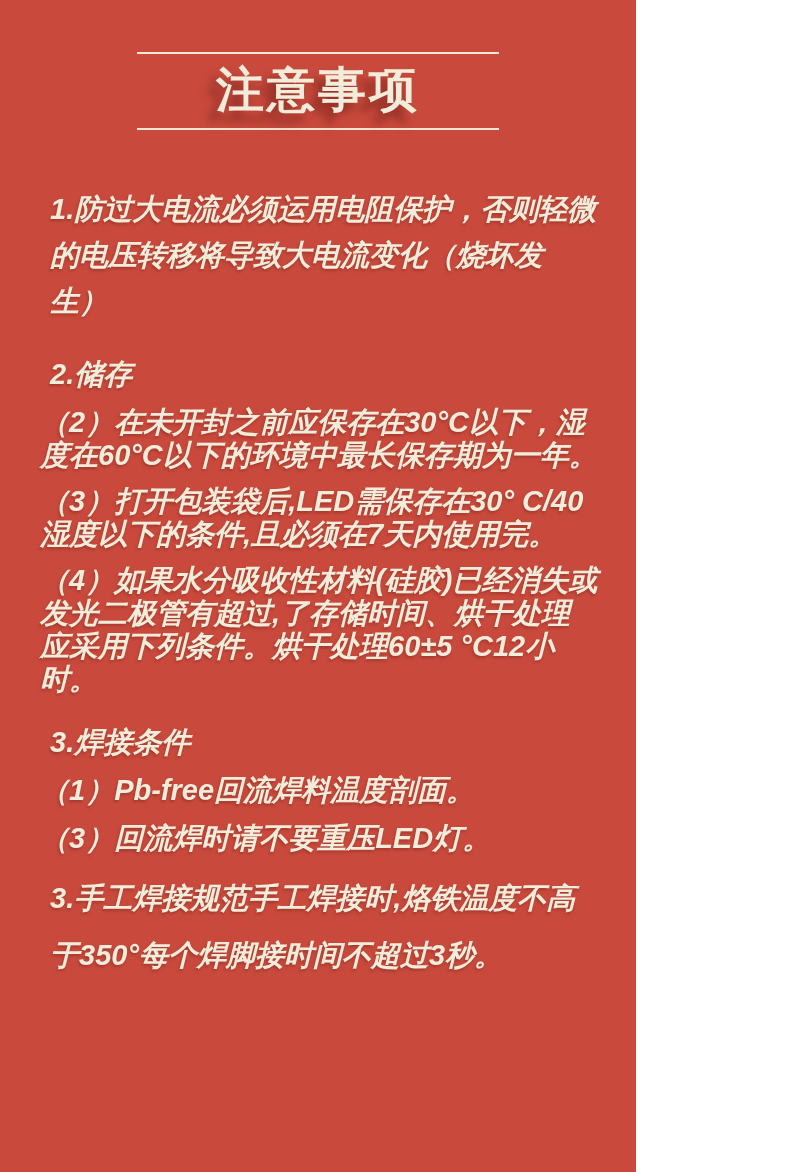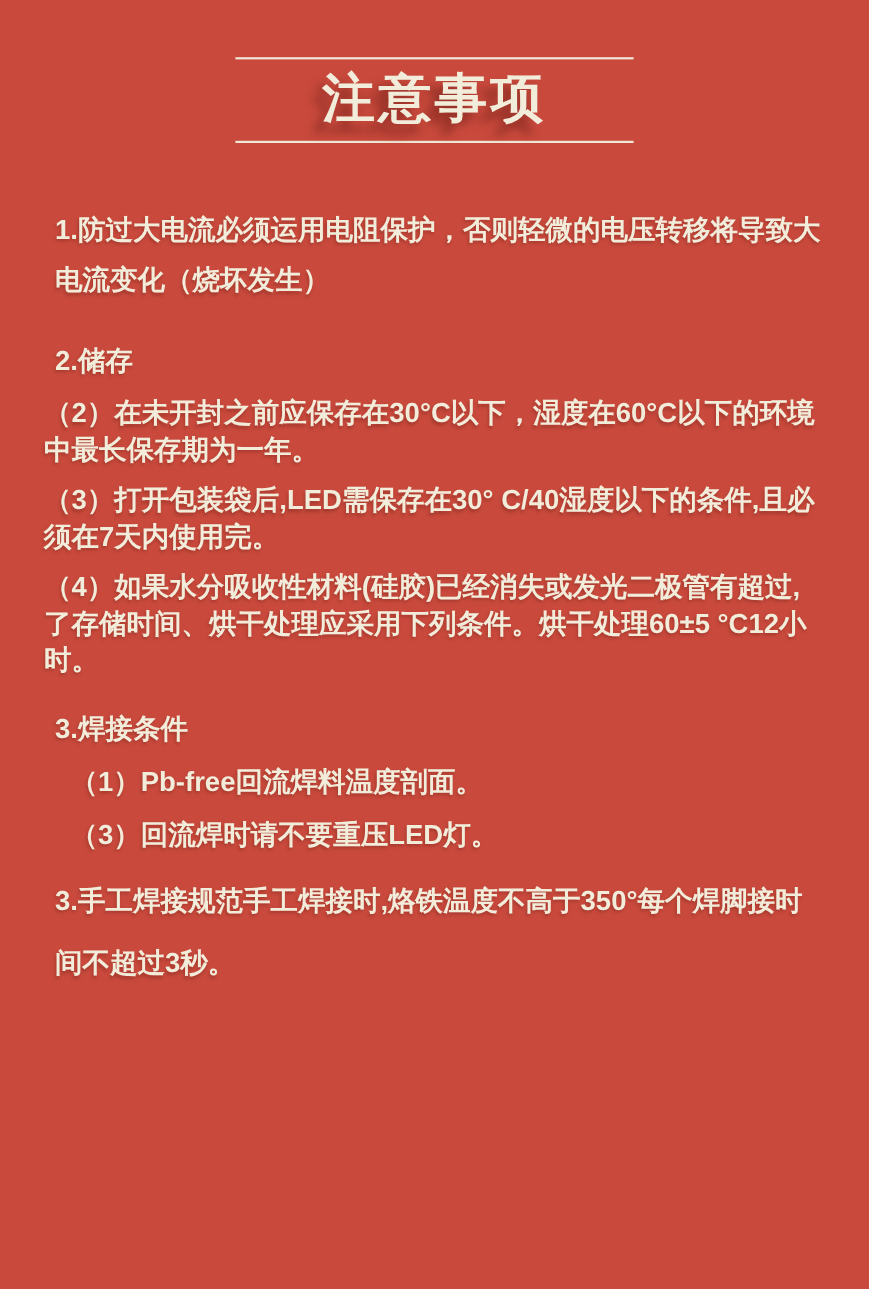--- a/index.html
+++ b/index.html
@@ -8,21 +8,21 @@
     --divider-color: #efe8d6;
     --shadow-color: rgba(94, 22, 14, 0.55);
   }
   * { margin: 0; padding: 0; box-sizing: border-box; }
   html, body { background: #fff; }
   body {
     font-family: "Liberation Sans", "DejaVu Sans", sans-serif;
   }
   .page {
     position: relative;
-    width: 790px;
+    width: 636px;
     height: 1172px;
     background: var(--background);
     color: var(--text-color);
     overflow: hidden;
     font-weight: bold;
   }
   
   .header {
     padding-top: 52px;
     text-align: center;
@@ -37,30 +37,31 @@
     font-size: 48px;
     line-height: 56px;
     letter-spacing: 3px;
     margin: 8px auto 10px;
     color: var(--text-color);
     text-shadow: -9px 10px 9px var(--shadow-color);
   }
   
   .notes {
     padding: 56px 38px 0 40px;
-    font-size: 25px;
+    font-size: 29px;
     text-shadow: -1px 2px 3px rgba(94, 22, 14, 0.35);
+    font-style: italic;
   }
   .notes p { color: var(--text-color); }
   .indent { padding-left: 10px; }      
   .p-overcurrent  { line-height: 46px; margin-bottom: 34px; }
   .h-section      { line-height: 33px; margin-bottom: 15px; }
   .item           { line-height: 33px; margin-bottom: 13px; }
   .item-last-storage { margin-bottom: 30px; }
-  .item-solder    { margin-bottom: 15px; margin-left: 24px; }
+  .item-solder    { margin-bottom: 15px; }
   .item-solder-last { margin-bottom: 36px; }
   .p-hand         { line-height: 57px; }
 </style>
 </head>
 <body>
 
 <div class="page">
 
   <div class="header">
     <div class="rule"></div>

